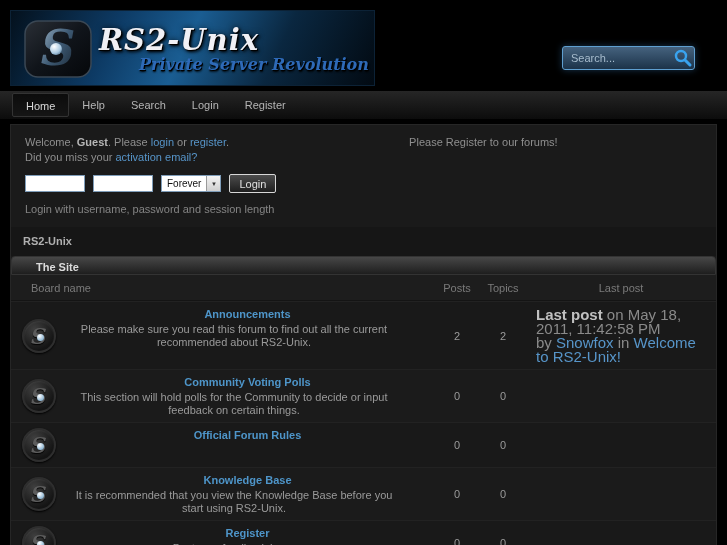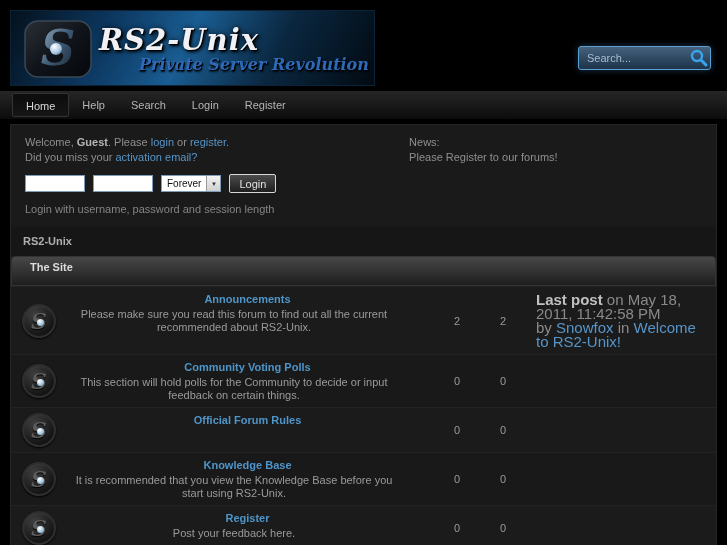--- a/index.html
+++ b/index.html
@@ -26,21 +26,21 @@
     font-size: 29px; color: #f0f0f5; letter-spacing: 1px;
     text-shadow: 1px 1px 0 #000, 2px 2px 3px #000, 0 0 6px rgba(0,0,0,.8);
   }
   .site-subtitle {
     position: absolute; left: 128px; top: 44px;
     font-family: "DejaVu Serif", serif; font-style: italic; font-weight: bold;
     font-size: 16px; color: #2e6ab8;
     text-shadow: 1px 1px 0 #000, 1px 2px 2px #000;
   }
   .search-box {
-    position: absolute; right: 16px; top: 46px; width: 133px; height: 24px;
+    position: absolute; right: 32px; top: 46px; width: 133px; height: 24px;
     background: linear-gradient(#45627e, #1c3349);
     border: 1px solid #5f9fd0; border-radius: 3px;
     box-shadow: 0 0 7px rgba(70,150,220,.35);
     display: flex; align-items: center;
   }
   .search-box input {
     flex: 1; background: transparent; border: none; outline: none;
     color: #cfe0ef; font-size: 11px; padding: 0 4px 0 8px; min-width: 0;
     font-family: "Liberation Sans", sans-serif;
   }
@@ -91,21 +91,21 @@
     height: 19px; padding: 0 9px; cursor: pointer;
     background: linear-gradient(#4c4c4c, #1e1e1e);
     border: 1px solid #d7d7d7; border-radius: 2px;
     color: #e0e0e0; font-size: 11px; font-family: "Liberation Sans", sans-serif;
   }
   .hint { margin-top: 10px; color: #848484; }
 
   .breadcrumb { padding: 8px 12px 9px; color: #b0b0b0; font-weight: bold; background: #161616; }
 
   .cat-bar {
-    height: 30px; line-height: 21px; padding-left: 18px;
+    height: 19px; line-height: 21px; padding-left: 24px;
     background: linear-gradient(#474747, #1e1e1e);
     border: 1px solid #333; border-radius: 4px 4px 0 0;
     color: #dcdcdc; font-weight: bold;
   }
 
   
   .table-head { display: flex; padding: 7px 0 6px; color: #7a7a7a; background: #1d1d1d; border-bottom: 1px solid #141414; }
   .th-board { flex: 1; padding-left: 20px; }
   .col-posts { width: 46px; text-align: center; }
   .col-topics { width: 46px; text-align: center; }
@@ -197,29 +197,34 @@
         <input class="login-input" type="password" style="">
         <div class="fake-select">
           <span class="sel-value">Forever</span>
           <span class="sel-arrow">▼</span>
         </div>
         <button class="login-btn">Login</button>
       </div>
       <div class="hint">Login with username, password and session length</div>
     </div>
     <div class="newscol">
-      <div class="txtline">News:</div>
       <div class="txtline">Please Register to our forums!</div>
     </div>
   </div>
 
   <div class="breadcrumb">RS2-Unix</div>
 
   <div class="cat-bar">The Site</div>
 
+  <div class="table-head">
+    <div class="th-board">Board name</div>
+    <div class="col-posts">Posts</div>
+    <div class="col-topics">Topics</div>
+    <div class="col-last">Last post</div>
+  </div>
 
   <div class="board-row">
     <div class="cell-icon">
         <div class="board-icon">
           <span class="s-glyph">S</span>
           <span class="ball"></span>
         </div>
       </div>
     <div class="cell-info">
       <a class="board-name">Announcements</a>

